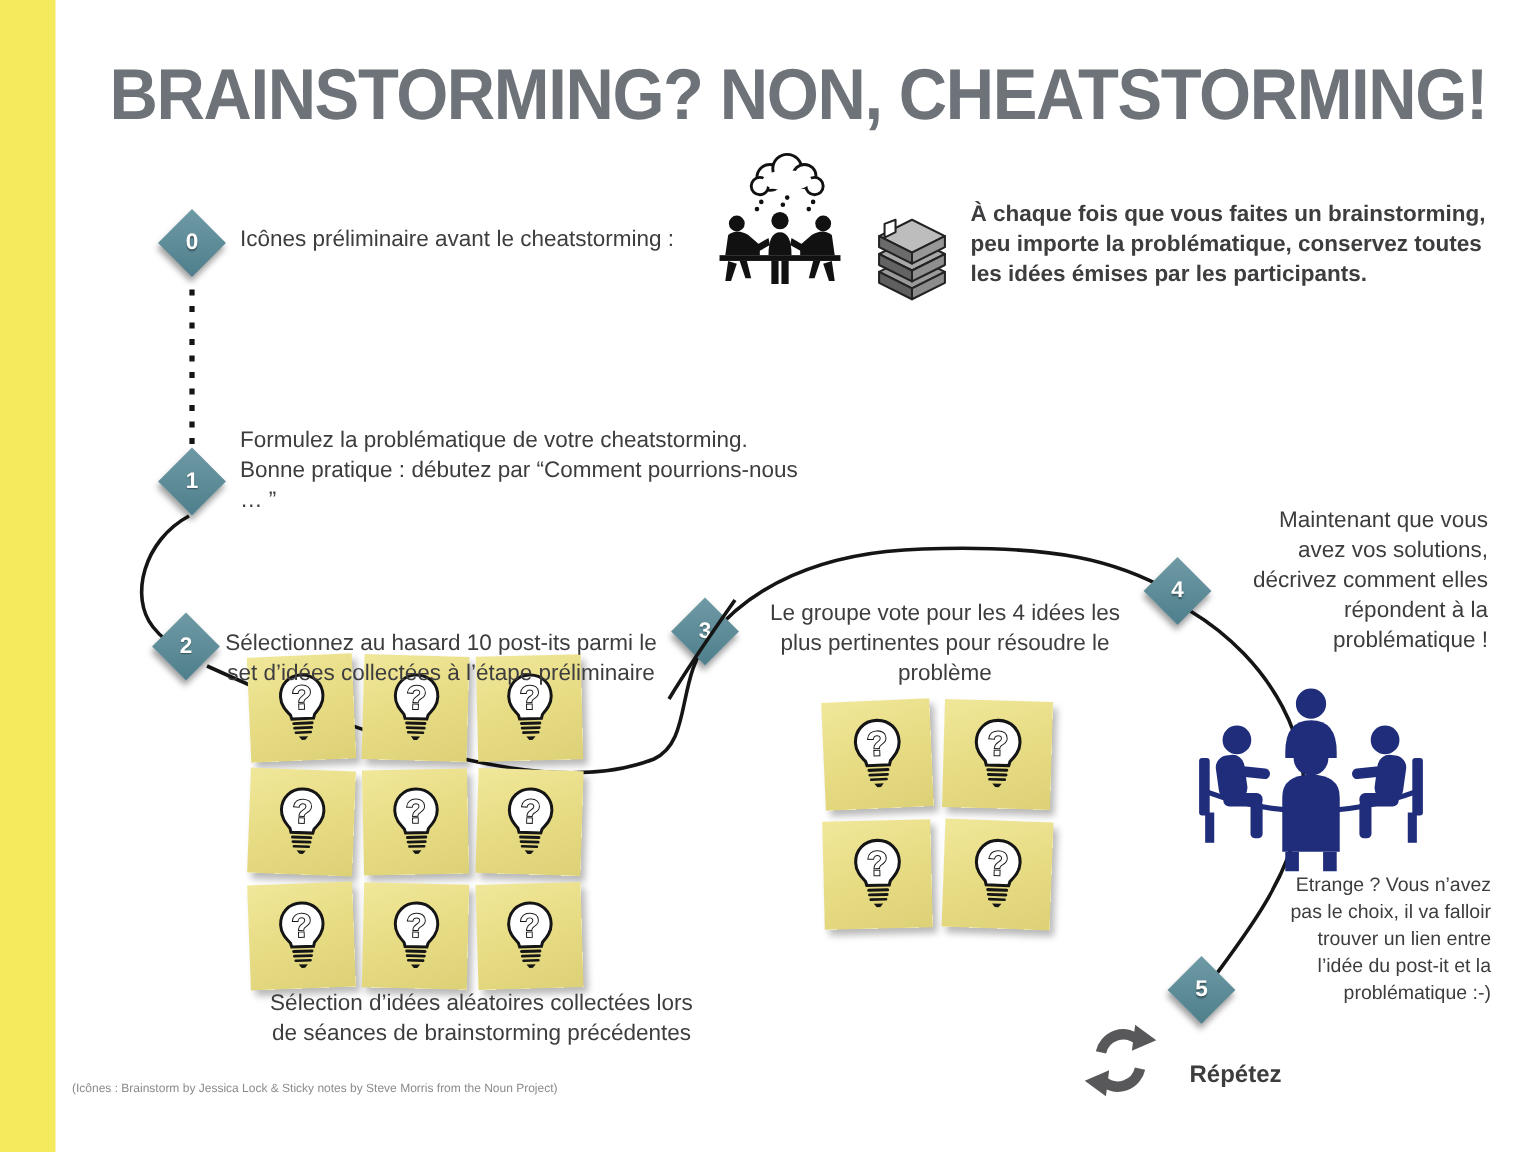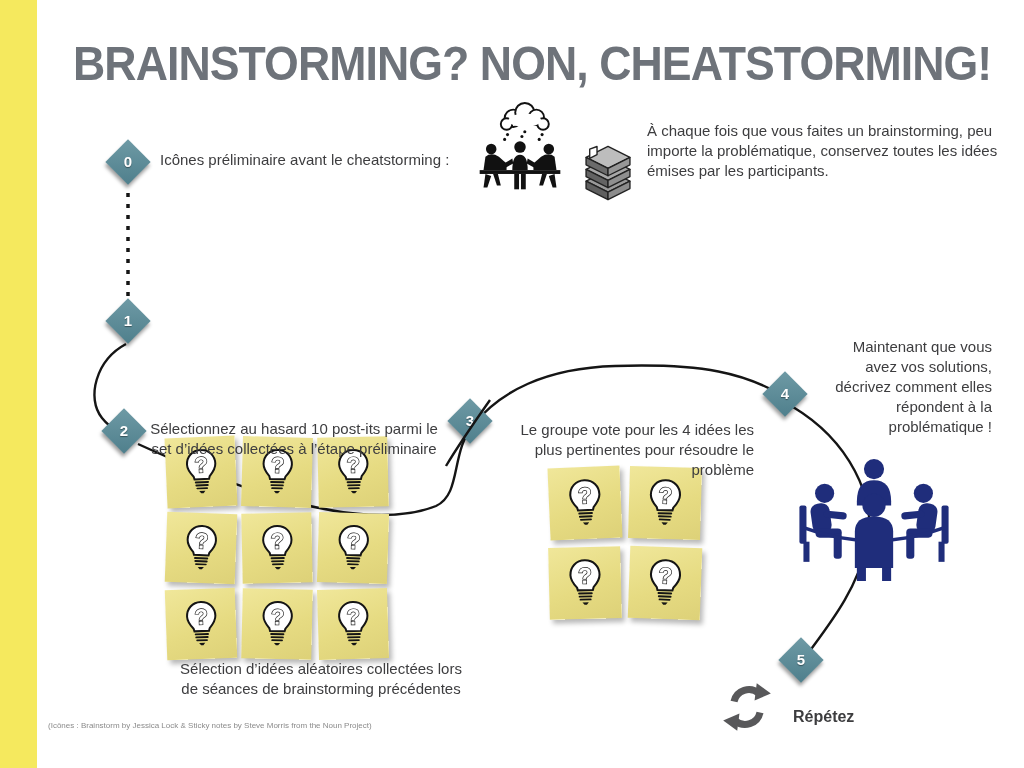--- a/index.html
+++ b/index.html
@@ -4,24 +4,24 @@
 <style>
   html,body{margin:0;padding:0;background:#fff;}
   .canvas{position:relative;width:1024px;height:768px;background:#ffffff;overflow:hidden;
           font-family:"Liberation Sans",sans-serif;}
   .ybar{position:absolute;left:0;top:0;width:37px;height:768px;background:#f5e95e;z-index:0;}
   .title{position:absolute;left:40px;top:36px;width:944px;text-align:center;
          font-size:48px;font-weight:bold;color:#6e737a;letter-spacing:-1px;
          transform:scaleX(0.93);transform-origin:50% 50%;white-space:nowrap;z-index:3;}
   .t{position:absolute;color:#3d3d3f;font-size:15px;line-height:20px;z-index:3;}
   .t0{left:160px;top:150px;width:330px;}
-  .note{left:647px;top:121px;width:352px;}
+  .note{left:647px;top:133px;width:352px;font-weight:bold;}
   .t1{left:160px;top:284px;width:374px;}
   .t2{left:148px;top:371px;width:292px;text-align:center;margin-top:48px;}
-  .t3{left:506px;top:420px;width:248px;text-align:right;}
+  .t3{left:506px;top:399px;width:248px;text-align:center;}
   .t4{left:820px;top:337px;width:172px;text-align:right;}
   .t5{left:850px;top:581px;width:144px;text-align:right;font-size:13px;line-height:18px;}
   .caption{left:160px;top:659px;width:286px;text-align:center;margin-left:18px;}
   .repeat-label{left:793px;top:707px;font-size:16px;font-weight:bold;}
   .footer{position:absolute;left:48px;top:721px;font-size:8px;color:#8b8b8b;z-index:3;}
   .lines{position:absolute;left:0;top:0;z-index:1;}
   .lines-over{position:absolute;left:0;top:0;z-index:6;pointer-events:none;}
   .diamond{position:absolute;width:44px;height:44px;z-index:5;}
   .diamond .sq{position:absolute;left:6px;top:6px;width:32px;height:32px;transform:rotate(45deg);
                background:linear-gradient(135deg,#6e9aa5,#4f7f8c);box-shadow:2px 3px 4px rgba(0,0,0,.38);}
@@ -52,23 +52,25 @@
 
   <svg class="lines" width="1024" height="768">
     <path d="M128,193 L128,297" stroke="#151515" stroke-width="3.5" stroke-dasharray="4 7" fill="none"></path>
     <path d="M126,344 C96,360 86,398 102,418 C110,428 116,430 122,434" stroke="#151515" stroke-width="2.4" fill="none"></path>
     <path d="M138,444 C230,486 360,536 436,506 C462,494 450,452 474,424 C500,392 545,368 615,366 C705,363 745,374 782,395" stroke="#151515" stroke-width="2.4" fill="none"></path>
     <path d="M793,407 C848,440 878,498 867,545 C857,589 831,622 809,652" stroke="#151515" stroke-width="2.4" fill="none"></path>
   </svg>
 
   <div class="t t0">Icônes préliminaire avant le cheatstorming :</div>
   <div class="t note">À chaque fois que vous faites un brainstorming, peu importe la problématique, conservez toutes les idées émises par les participants.</div>
+  <div class="t t1">Formulez la problématique de votre cheatstorming. Bonne pratique : débutez par “Comment pourrions-nous … ”</div>
   <div class="t t2">Sélectionnez au hasard 10 post-its parmi le set d’idées collectées à l’étape préliminaire</div>
   <div class="t t3">Le groupe vote pour les 4 idées les plus pertinentes pour résoudre le problème</div>
   <div class="t t4">Maintenant que vous avez vos solutions, décrivez comment elles répondent à la problématique !</div>
+  <div class="t t5">Etrange ? Vous n’avez pas le choix, il va falloir trouver un lien entre l’idée du post-it et la problématique :-)</div>
   <div class="t caption">Sélection d’idées aléatoires collectées lors de séances de brainstorming précédentes</div>
   <div class="t repeat-label">Répétez</div>
   <div class="footer">(Icônes : Brainstorm by Jessica Lock &amp; Sticky notes by Steve Morris from the Noun Project)</div>
 
   <div class="diamond d0">
       <div class="sq"></div>
       <div class="n">0</div>
     </div>
   <div class="diamond d1">
       <div class="sq"></div>

